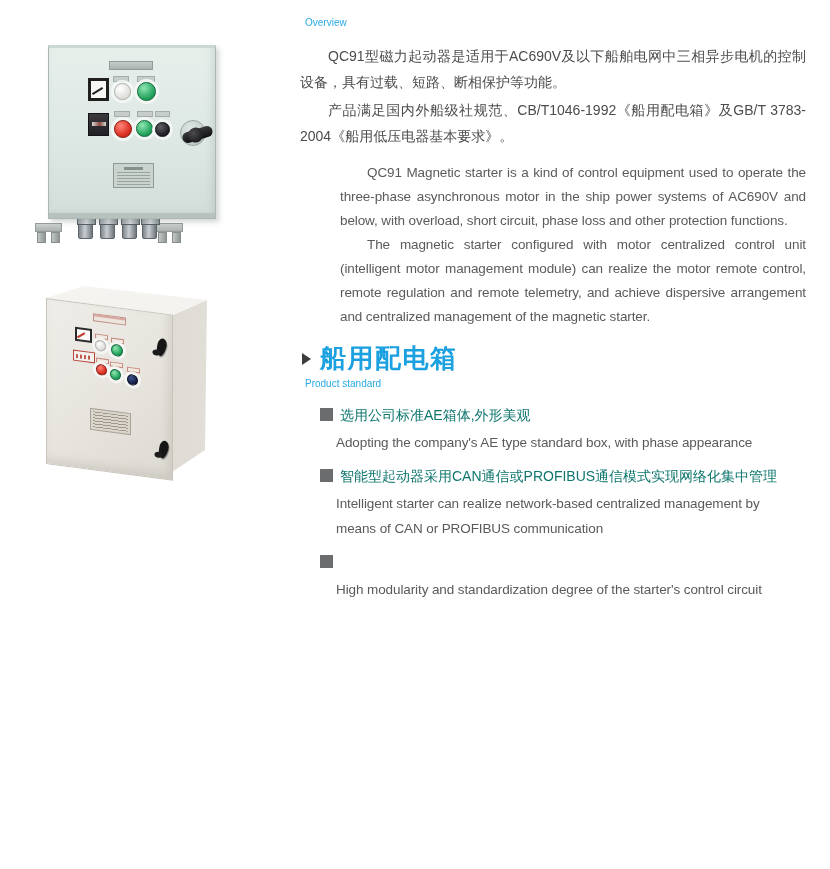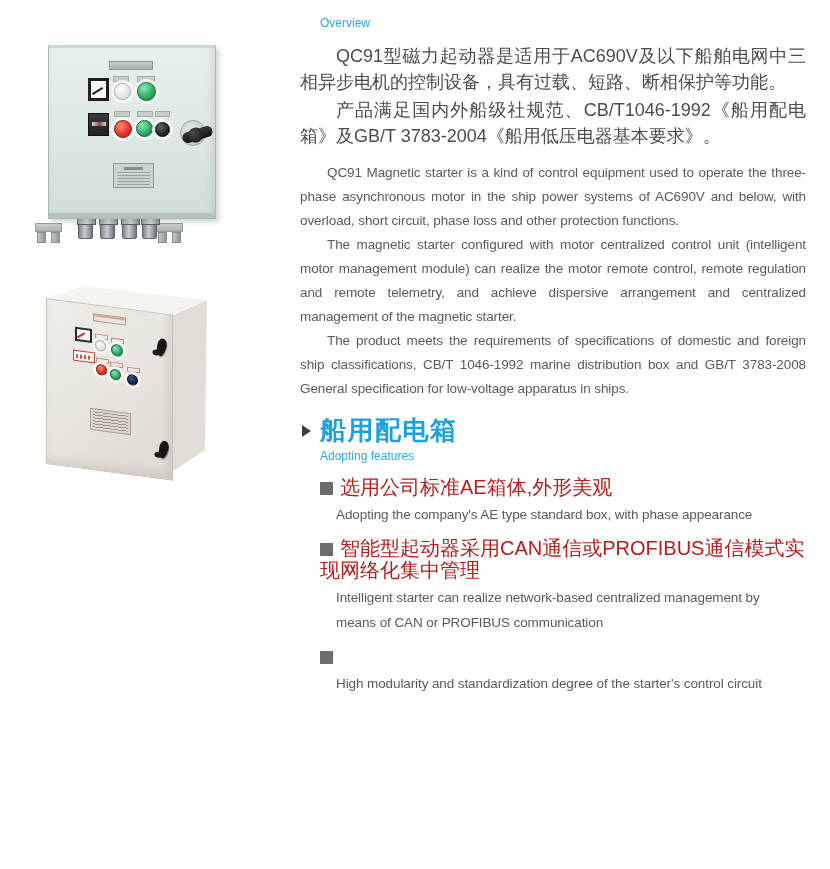--- a/index.html
+++ b/index.html
@@ -18,37 +18,37 @@
     width:0; height:0; margin:10px 9px 0 2px;
     border-left:9px solid #3c3c3c;
     border-top:6px solid transparent;
     border-bottom:6px solid transparent;
   }
   .sec-title {
     font-size:26px; line-height:30px; font-weight:bold;
     color:#1ba0e0; letter-spacing:1.5px;
   }
   .sec-sub {
-    margin:1px 0 10px 20px; font-size:12px; line-height:20px;
+    margin:1px 0 10px 5px; font-size:10px; line-height:20px;
     color:#2aa9e2;
   }
 
   p.zh {
-    font-size:18px; line-height:26px; color:#4c4c4c;
+    font-size:14px; line-height:26px; color:#4c4c4c;
     text-align:justify; text-indent:2em; margin:0 0 2px 0;
   }
-  .en-group { margin-top:12px; }
+  .en-group { margin-top:12px;margin-left:40px; }
   p.en {
     font-size:13.5px; line-height:24px; color:#5a5a5a;
     text-align:justify; text-indent:2em; letter-spacing:-0.1px; margin:0;
   }
 
   .features { margin-top:14px; }
   .feat-zh {
-    margin:10px 0 0 20px; font-size:20px; line-height:22px; color:#b91c1c;
+    margin:10px 0 0 20px; font-size:14px; line-height:22px; color:#0f766e;
   }
   .sq {
     display:inline-block; width:13px; height:13px; background:#6a6c6e;
     margin-right:7px; vertical-align:-1px;
   }
   .feat-en {
     margin:4px 0 2px 36px; width:452px;
     font-size:13.5px; line-height:25px; color:#5a5a5a; letter-spacing:-0.1px;
   }
 
@@ -206,29 +206,28 @@
   <div class="content">
 
     <div class="sec-sub">Overview</div>
 
     <p class="zh">QC91型磁力起动器是适用于AC690V及以下船舶电网中三相异步电机的控制设备，具有过载、短路、断相保护等功能。</p>
     <p class="zh">产品满足国内外船级社规范、CB/T1046-1992《船用配电箱》及GB/T 3783-2004《船用低压电器基本要求》。</p>
 
     <div class="en-group">
       <p class="en">QC91 Magnetic starter is a kind of control equipment used to operate the three-phase asynchronous motor in the ship power systems of AC690V and below, with overload, short circuit, phase loss and other protection functions.</p>
       <p class="en">The magnetic starter configured with motor centralized control unit (intelligent motor management module) can realize the motor remote control, remote regulation and remote telemetry, and achieve dispersive arrangement and centralized management of the magnetic starter.</p>
-      <p class="en">The product meets the requirements of specifications of domestic and foreign ship classifications, CB/T 1046-1992 marine distribution box and GB/T 3783-2008 General specification for low-voltage apparatus in ships.</p>
     </div>
 
     <div class="features">
       <div class="sec-head">
         <span class="tri"></span>
         <span class="sec-title">船用配电箱</span>
       </div>
-      <div class="sec-sub">Adopting features</div>
+      <div class="sec-sub">Product standard</div>
 
       <div class="feat-zh"><span class="sq"></span><span>选用公司标准AE箱体,外形美观</span></div>
       <div class="feat-en">Adopting the company's AE type standard box, with phase appearance</div>
 
       <div class="feat-zh"><span class="sq"></span><span>智能型起动器采用CAN通信或PROFIBUS通信模式实现网络化集中管理</span></div>
       <div class="feat-en">Intelligent starter can realize network-based centralized management by means of CAN or PROFIBUS communication</div>
 
       <div class="feat-zh"><span class="sq"></span></div>
       <div class="feat-en">High modularity and standardization degree of the starter's control circuit</div>
     </div>

